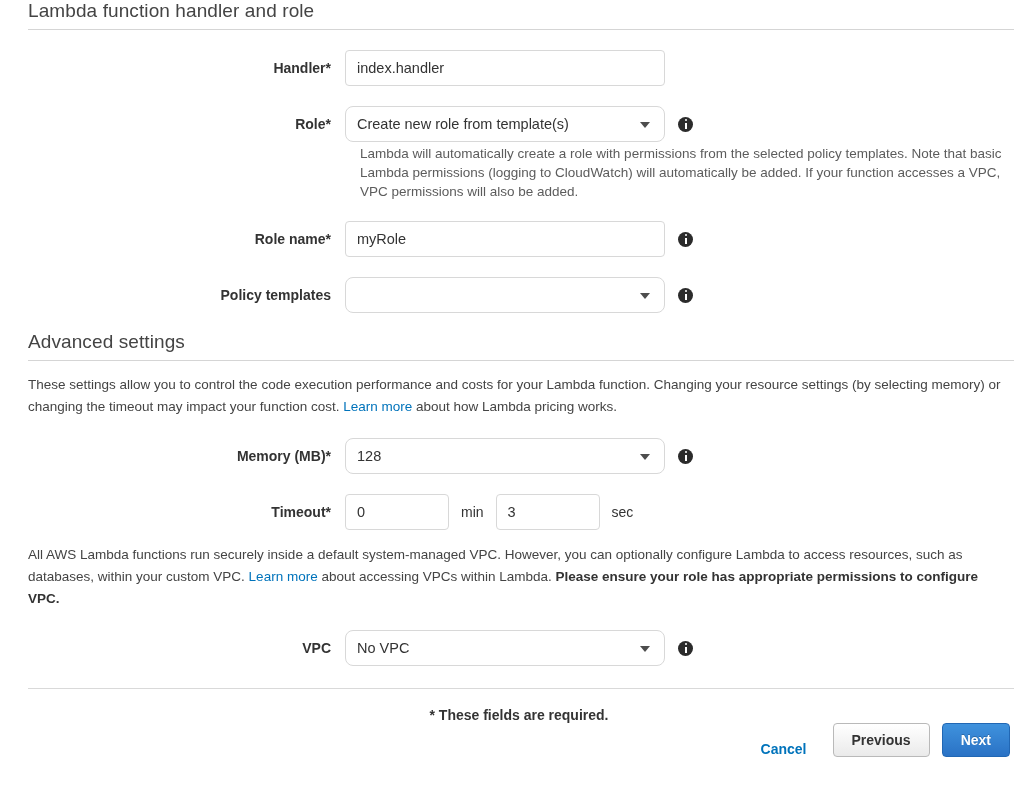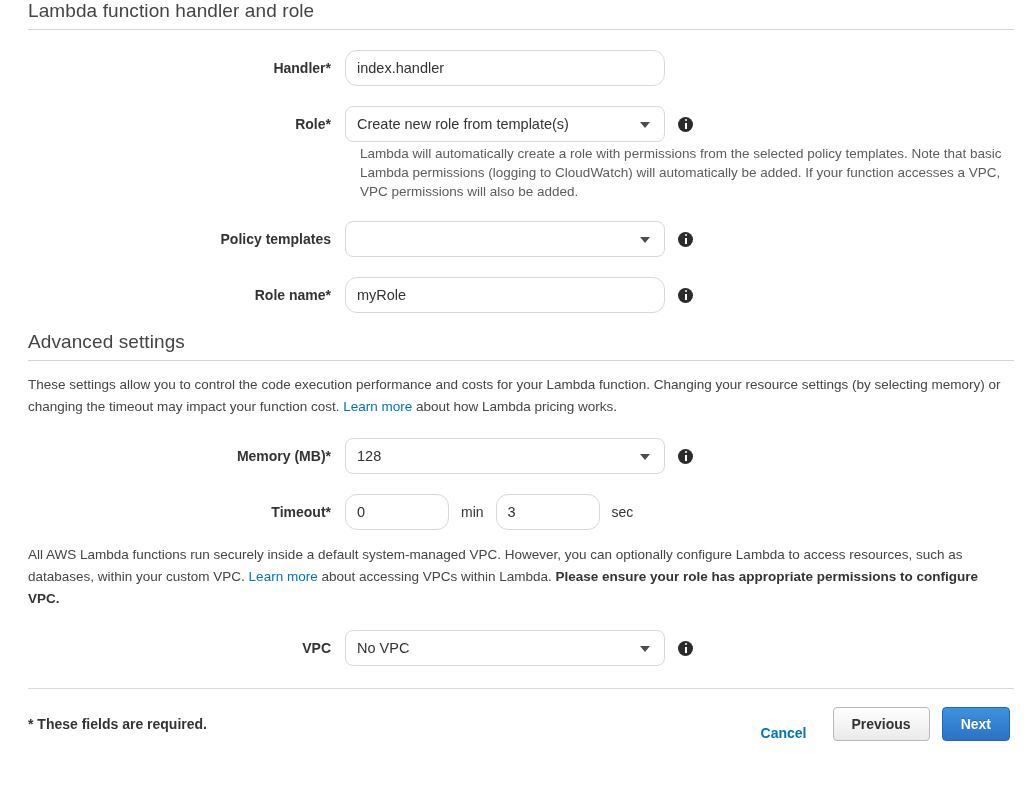--- a/index.html
+++ b/index.html
@@ -57,21 +57,21 @@
   .field-col {
     display: flex;
     align-items: center;
   }
 
   .text-input {
     width: 320px;
     height: 36px;
     box-sizing: border-box;
     border: 1px solid #d8d8d8;
-    border-radius: 12px;
+    border-radius: 4px;
     background: #ffffff;
     font-family: "Liberation Sans", sans-serif;
     font-size: 14.5px;
     color: #333333;
     padding: 0 11px;
     outline: none;
   }
   .text-input.small {
     width: 104px;
   }
@@ -174,20 +174,21 @@
   
   .footer-rule {
     height: 1px;
     background: #d9d9d9;
     margin: 22px 10px 0 28px;
   }
   .footer {
     display: flex;
     align-items: center;
     padding: 18px 14px 0 28px;
+    flex-direction: column;
   }
   .required-note {
     font-weight: bold;
     font-size: 14px;
     color: #333333;
   }
   .footer-actions {
     margin-left: auto;
     display: flex;
     align-items: flex-end;
@@ -248,34 +249,34 @@
         <span>Create new role from template(s)</span>
         <span class="select-caret"></span>
       </div>
       <span class="info-icon"></span>
     </div>
   </div>
 
   <p class="helper-text">Lambda will automatically create a role with permissions from the selected policy templates. Note that basic Lambda permissions (logging to CloudWatch) will automatically be added. If your function accesses a VPC, VPC permissions will also be added.</p>
 
   <div class="form-row">
+    <div class="form-label">Role name*</div>
+    <div class="field-col">
+      <input class="text-input" type="text" value="myRole" style="">
+      <span class="info-icon"></span>
+    </div>
+  </div>
+
+  <div class="form-row">
     <div class="form-label">Policy templates</div>
     <div class="field-col">
       <div class="select-box">
         <span></span>
         <span class="select-caret"></span>
       </div>
-      <span class="info-icon"></span>
-    </div>
-  </div>
-
-  <div class="form-row">
-    <div class="form-label">Role name*</div>
-    <div class="field-col">
-      <input class="text-input" type="text" value="myRole" style="">
       <span class="info-icon"></span>
     </div>
   </div>
 
   <div class="block-gap"></div>
 
   <h2 class="section-header">Advanced settings</h2>
   <div class="section-rule"></div>
 
   <p class="para"><span>These settings allow you to control the code execution performance and costs for your Lambda function. Changing your resource settings (by selecting memory) or changing the timeout may impact your function cost. </span><a class="link">Learn more</a><span> about how Lambda pricing works.</span></p>

